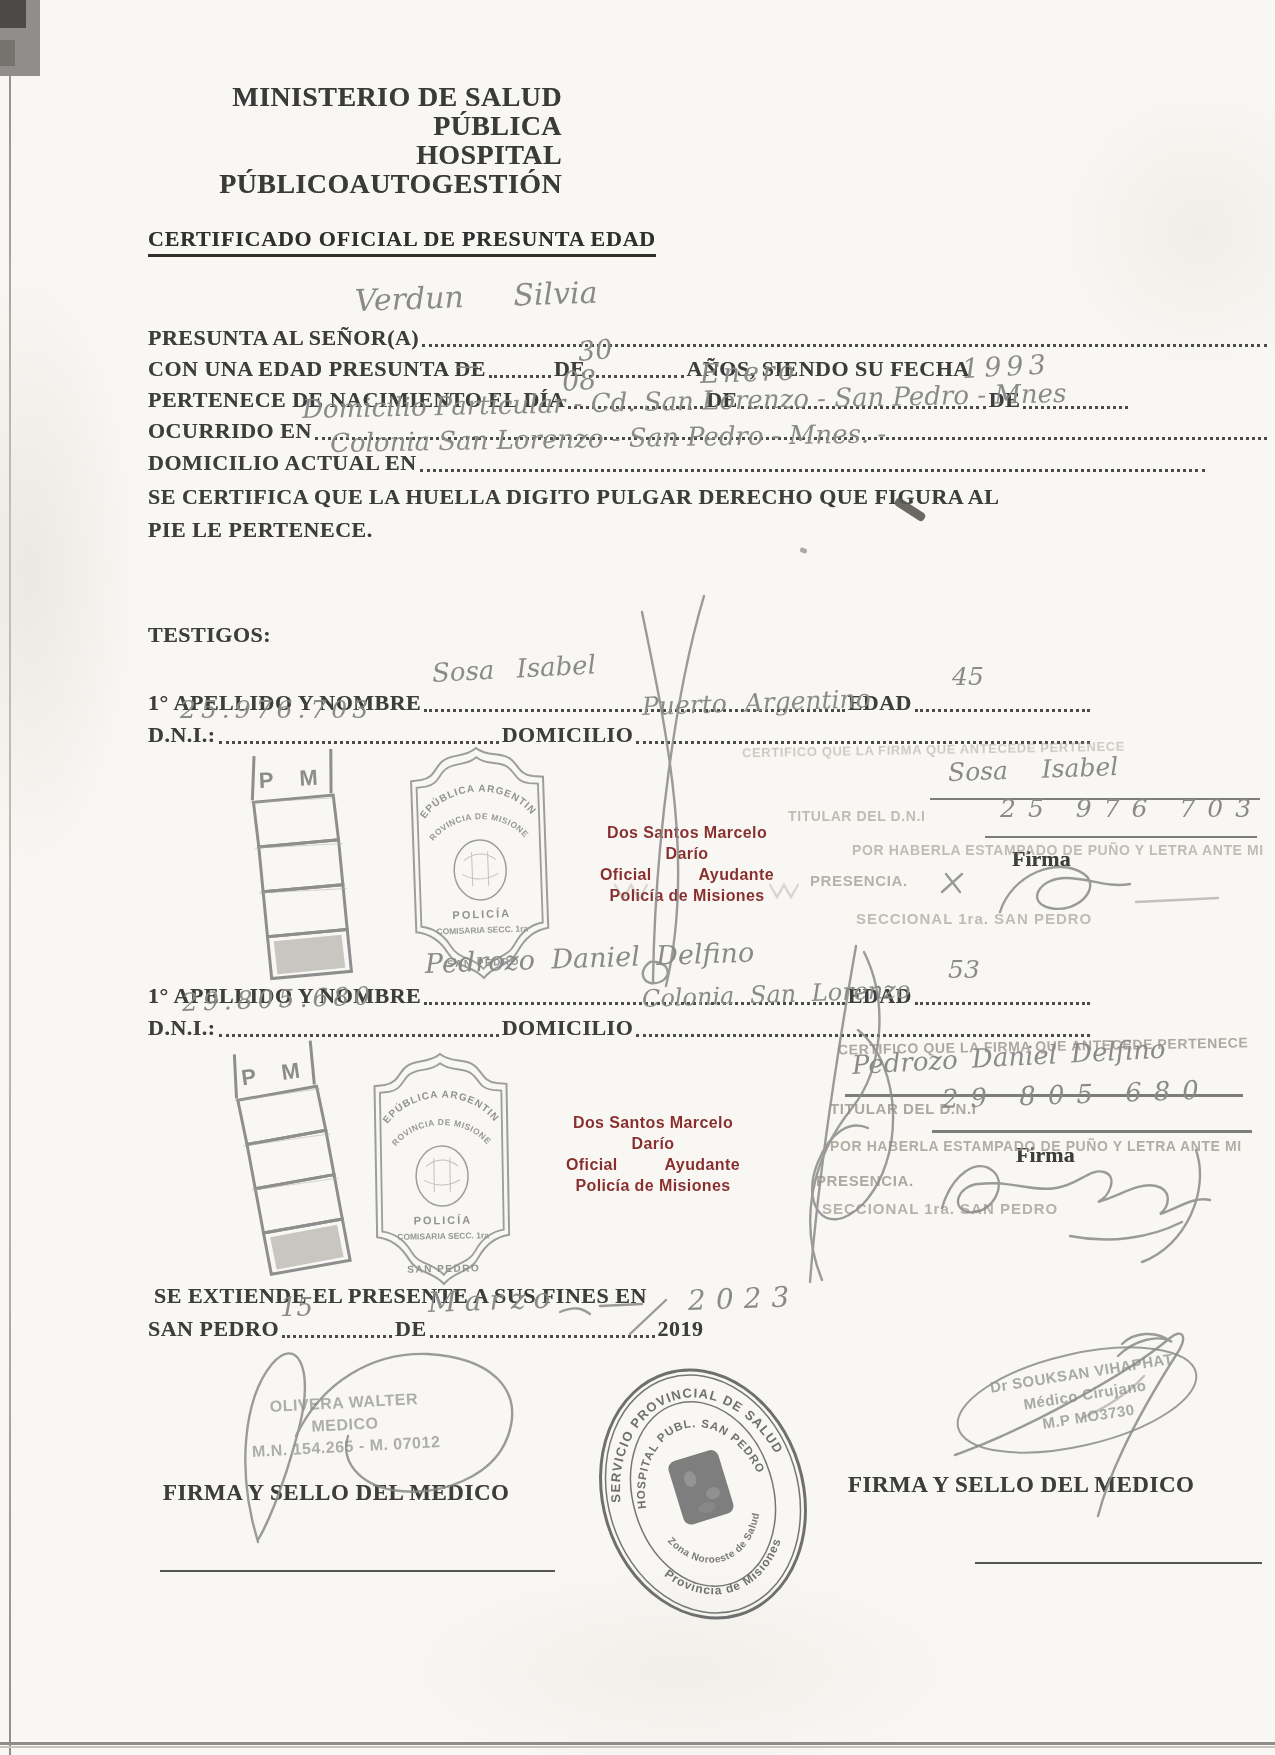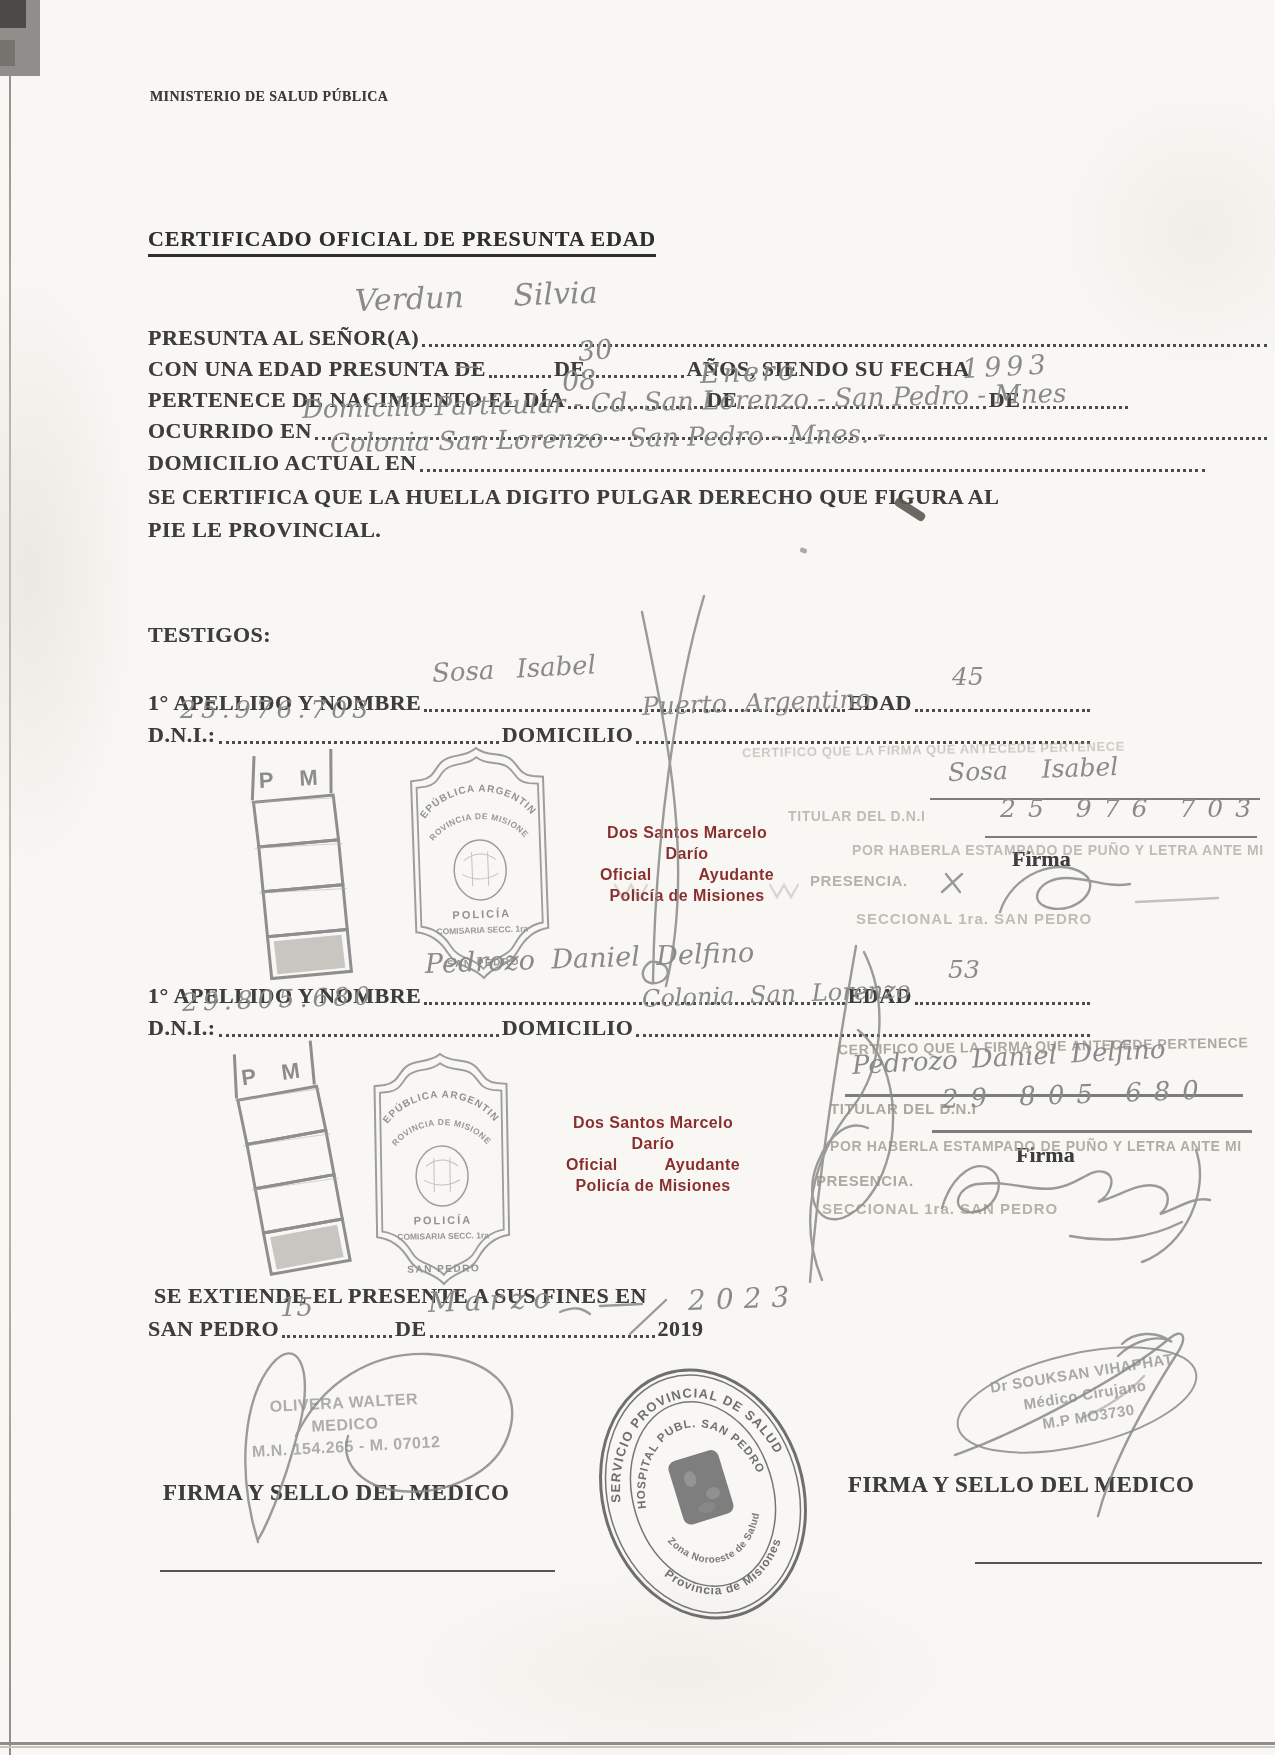--- a/index.html
+++ b/index.html
@@ -15,22 +15,22 @@
   .grow{flex:1 1 auto;}
   .hw{position:absolute;font-family:"DejaVu Serif",serif;font-style:italic;color:#8a8a8a;
       white-space:nowrap;z-index:30;transform-origin:left center;}
   .certtxt{position:absolute;font-family:"Liberation Sans",sans-serif;font-weight:bold;
            color:#9a958b;white-space:nowrap;z-index:18;letter-spacing:.6px;}
   .officer{position:absolute;font-family:"Liberation Sans",sans-serif;font-weight:bold;
            color:#7f1d1d;text-align:center;z-index:20;font-size:16px;line-height:21px;
            letter-spacing:.4px;opacity:.92;width:190px;}
   .officer .split{display:flex;justify-content:space-between;padding:0 8px;}
   .uline{position:absolute;background:#7d7d7d;height:2px;z-index:15;}
-  .header{position:absolute;left:150px;top:82px;width:412px;text-align:left;font-weight:bold;
-          font-size:14px;line-height:29px;color:#3a3a3a;z-index:10;letter-spacing:.4px;
+  .header{position:absolute;left:150px;top:82px;width:412px;text-align:right;font-weight:bold;
+          font-size:28px;line-height:29px;color:#3a3a3a;z-index:10;letter-spacing:.4px;
           text-shadow:0 0 .6px rgba(70,70,70,.55);}
   .title{position:absolute;left:148px;top:226px;font-weight:bold;font-size:22px;color:#2f2f2f;
          border-bottom:3px solid #2f2f2f;padding-bottom:2px;letter-spacing:.8px;z-index:10;
          text-shadow:0 0 .6px rgba(60,60,60,.6);}
   .sigline{position:absolute;height:2px;background:#565656;z-index:12;}
   .stampsvg{position:absolute;z-index:20;}
   .docstamp{position:absolute;font-family:"Liberation Sans",sans-serif;font-weight:bold;
             color:#9b9b9b;text-align:center;z-index:20;line-height:22px;letter-spacing:.5px;}
   svg text{font-family:"Liberation Sans",sans-serif;font-weight:bold;}
   .artifact{position:absolute;z-index:40;}
@@ -40,20 +40,21 @@
 <body>
 
 <div class="page">
 
   <div class="blotch" style="left:-80px;top:260px;width:220px;height:620px;background:radial-gradient(ellipse,rgba(185,181,171,.22),transparent 70%);"></div>
   <div class="blotch" style="left:1050px;top:80px;width:300px;height:300px;background:radial-gradient(ellipse,rgba(200,196,186,.18),transparent 70%);"></div>
   <div class="blotch" style="left:380px;top:1560px;width:600px;height:220px;background:radial-gradient(ellipse,rgba(195,191,181,.15),transparent 70%);"></div>
 
   <div class="header">
     <div>MINISTERIO DE SALUD PÚBLICA</div>
+    <div>HOSPITAL PÚBLICOAUTOGESTIÓN</div>
   </div>
 
   <div class="title">CERTIFICADO OFICIAL DE PRESUNTA EDAD</div>
 
   <div class="fline" style="left:148px;top:325px;width:1122px;">
     <span>PRESUNTA AL SEÑOR(A)</span>
     <span class="leader grow"></span>
   </div>
   <div class="fline" style="left:148px;top:356px;">
     <span>CON UNA EDAD PRESUNTA DE</span>
@@ -75,21 +76,21 @@
     <span class="leader grow"></span>
   </div>
   <div class="fline" style="left:148px;top:450px;width:1060px;">
     <span>DOMICILIO ACTUAL EN</span>
     <span class="leader grow"></span>
   </div>
   <div class="fline" style="left:148px;top:484px;">
     <span>SE CERTIFICA QUE LA HUELLA DIGITO PULGAR DERECHO QUE FIGURA AL</span>
   </div>
   <div class="fline" style="left:148px;top:517px;">
-    <span>PIE LE PROVINCIAL.</span>
+    <span>PIE LE PERTENECE.</span>
   </div>
 
   <div class="hw" style="left:355px;top:283px;font-size:30px;word-spacing:40px;transform:rotate(-2deg);">Verdun  Silvia</div>
   <div class="hw" style="left:455px;top:352px;font-size:24px;">—</div>
   <div class="hw" style="left:578px;top:336px;font-size:27px;transform:rotate(-5deg);">30</div>
   <div class="hw" style="left:562px;top:366px;font-size:27px;transform:rotate(-4deg);">08</div>
   <div class="hw" style="left:700px;top:358px;font-size:27px;letter-spacing:3px;transform:rotate(-2deg);">Enero</div>
   <div class="hw" style="left:962px;top:353px;font-size:27px;letter-spacing:5px;transform:rotate(-3deg);">1993</div>
   <div class="hw" style="left:302px;top:394px;font-size:26px;transform:rotate(-1.2deg);">Domicilio Particular - Cd. San Lorenzo - San Pedro - Mnes</div>
   <div class="hw" style="left:330px;top:428px;font-size:26px;transform:rotate(-1deg);">Colonia San Lorenzo - San Pedro - Mnes. -</div>

